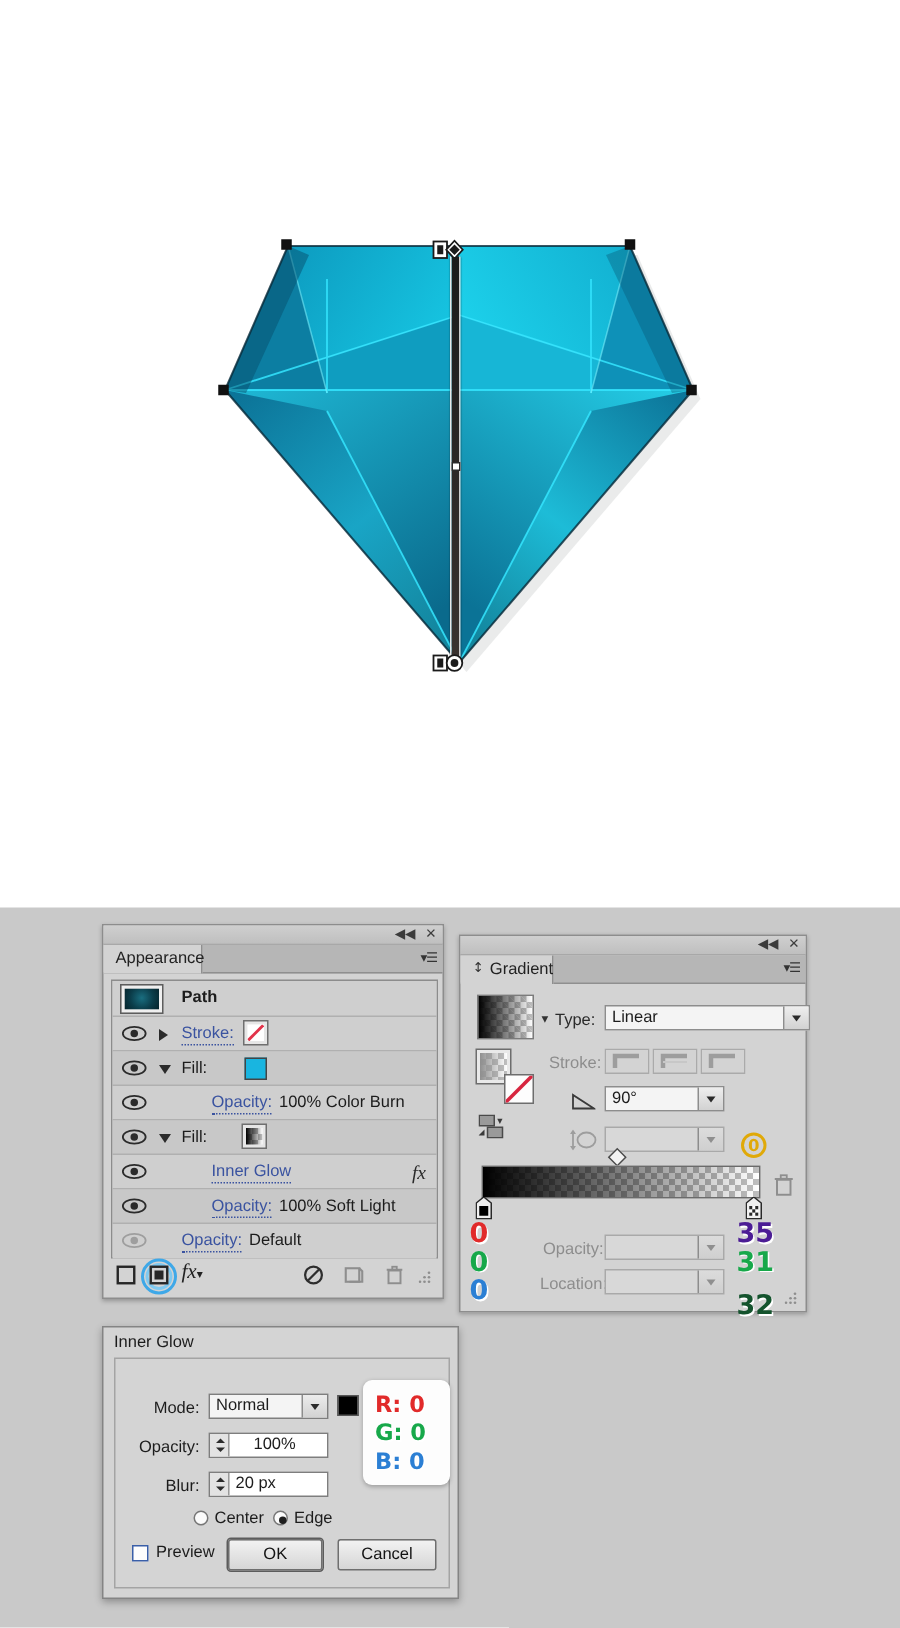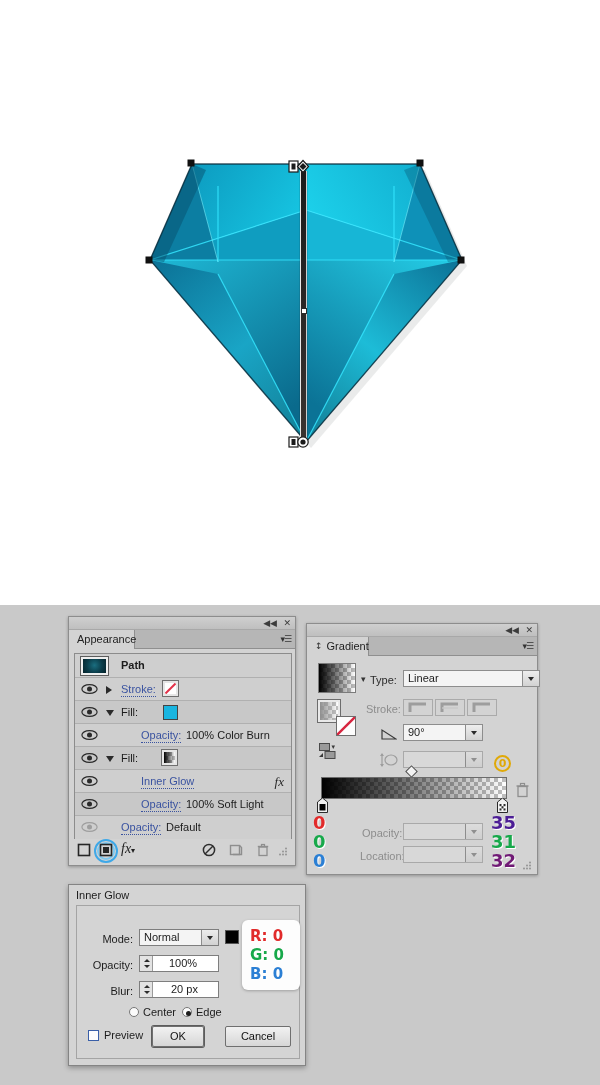--- a/index.html
+++ b/index.html
@@ -648,55 +648,55 @@
   </svg>
 
   <div class="badge-zero" style="left:187px;top:131px">0</div>
 
   <span class="rgbnum" style="left:6px;top:188px;color:#e12a2a">0</span>
   <span class="rgbnum" style="left:6px;top:207px;color:#17a84a">0</span>
   <span class="rgbnum" style="left:6px;top:226px;color:#2b7fd4">0</span>
 
   <span class="rgbnum" style="left:184px;top:188px;color:#4c1d95">35</span>
   <span class="rgbnum" style="left:184px;top:207px;color:#17a84a">31</span>
-  <span class="rgbnum" style="left:184px;top:226px;color:#701a75">32</span>
+  <span class="rgbnum" style="left:184px;top:236px;color:#14532d">32</span>
 </div>
 
 <div id="inner-glow-dialog">
   <span id="ig-title">Inner Glow</span>
   <div id="ig-inner">
 
     <span class="ig-label" style="left:8px;top:27px;width:48px">Mode:</span>
     <div class="ig-field" style="left:62px;top:23px;width:80px;background:#f4f4f4">
       <span>Normal</span>
       <span class="g-arrow" style="background:linear-gradient(to bottom,#ececec,#d2d2d2)"></span>
     </div>
     <div style="position:absolute;left:148px;top:24px;width:14px;height:14px;background:#000;border:1px solid #555"></div>
 
     <span class="ig-label" style="left:2px;top:53px;width:54px">Opacity:</span>
     <div class="ig-field" style="left:62px;top:49px;width:80px;padding-left:29px">
       <span class="spin"></span>
       <span>100%</span>
     </div>
 
     <span class="ig-label" style="left:14px;top:79px;width:42px">Blur:</span>
-    <div class="ig-field" style="left:62px;top:75px;width:80px;padding-left:31px">
+    <div class="ig-field" style="left:62px;top:75px;width:80px;padding-left:17px">
       <span class="spin"></span>
       <span>20 px</span>
     </div>
 
     <span class="radio" style="left:52px;top:101px"></span>
     <span class="ig-label" style="left:66px;top:100px;text-align:left">Center</span>
     <span class="radio on" style="left:105px;top:101px"></span>
     <span class="ig-label" style="left:119px;top:100px;text-align:left">Edge</span>
 
     <span class="cbox" style="left:11px;top:124px"></span>
     <span class="ig-label" style="left:27px;top:123px;text-align:left">Preview</span>
 
-    <div class="btn default" style="left:75px;top:120px;width:52px">OK</div>
+    <div class="btn default" style="left:75px;top:120px;width:63px">OK</div>
     <div class="btn" style="left:148px;top:120px;width:66px">Cancel</div>
 
     <div id="ig-rgb-card">
       <span class="ig-rgbline" style="top:7px;color:#e12a2a">R: 0</span>
       <span class="ig-rgbline" style="top:26px;color:#17a84a">G: 0</span>
       <span class="ig-rgbline" style="top:45px;color:#2b7fd4">B: 0</span>
     </div>
   </div>
 </div>
 

